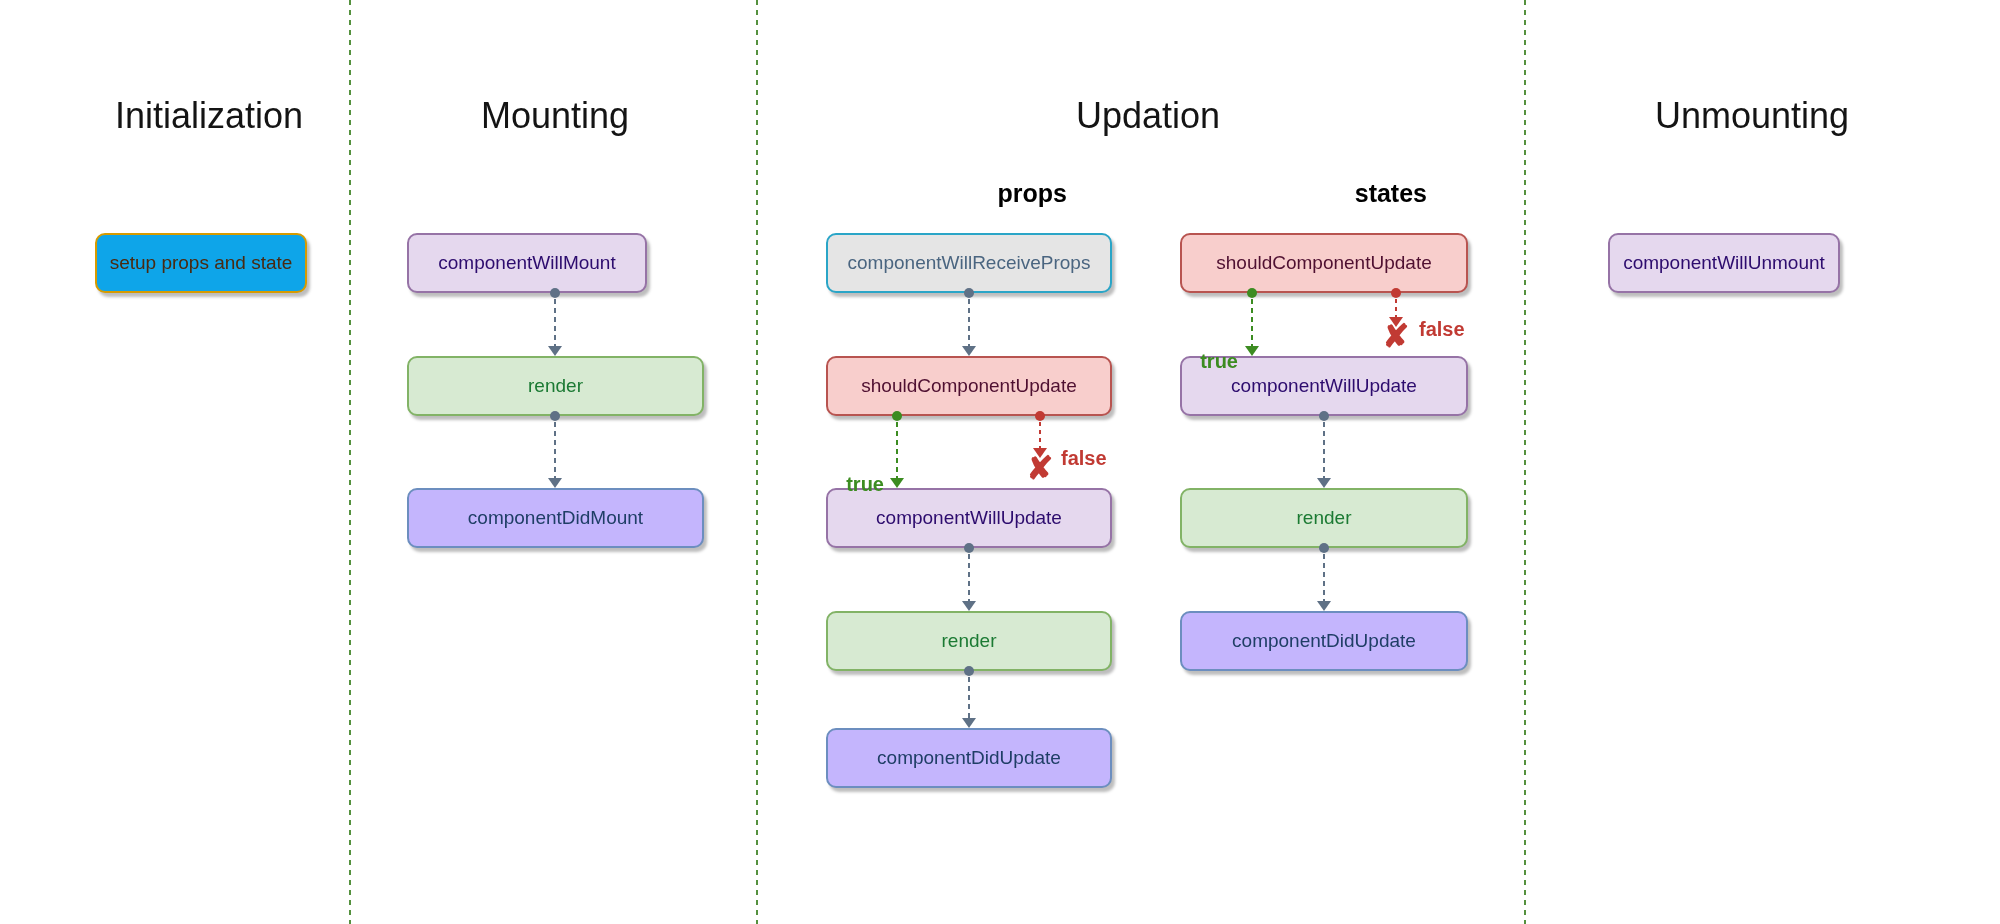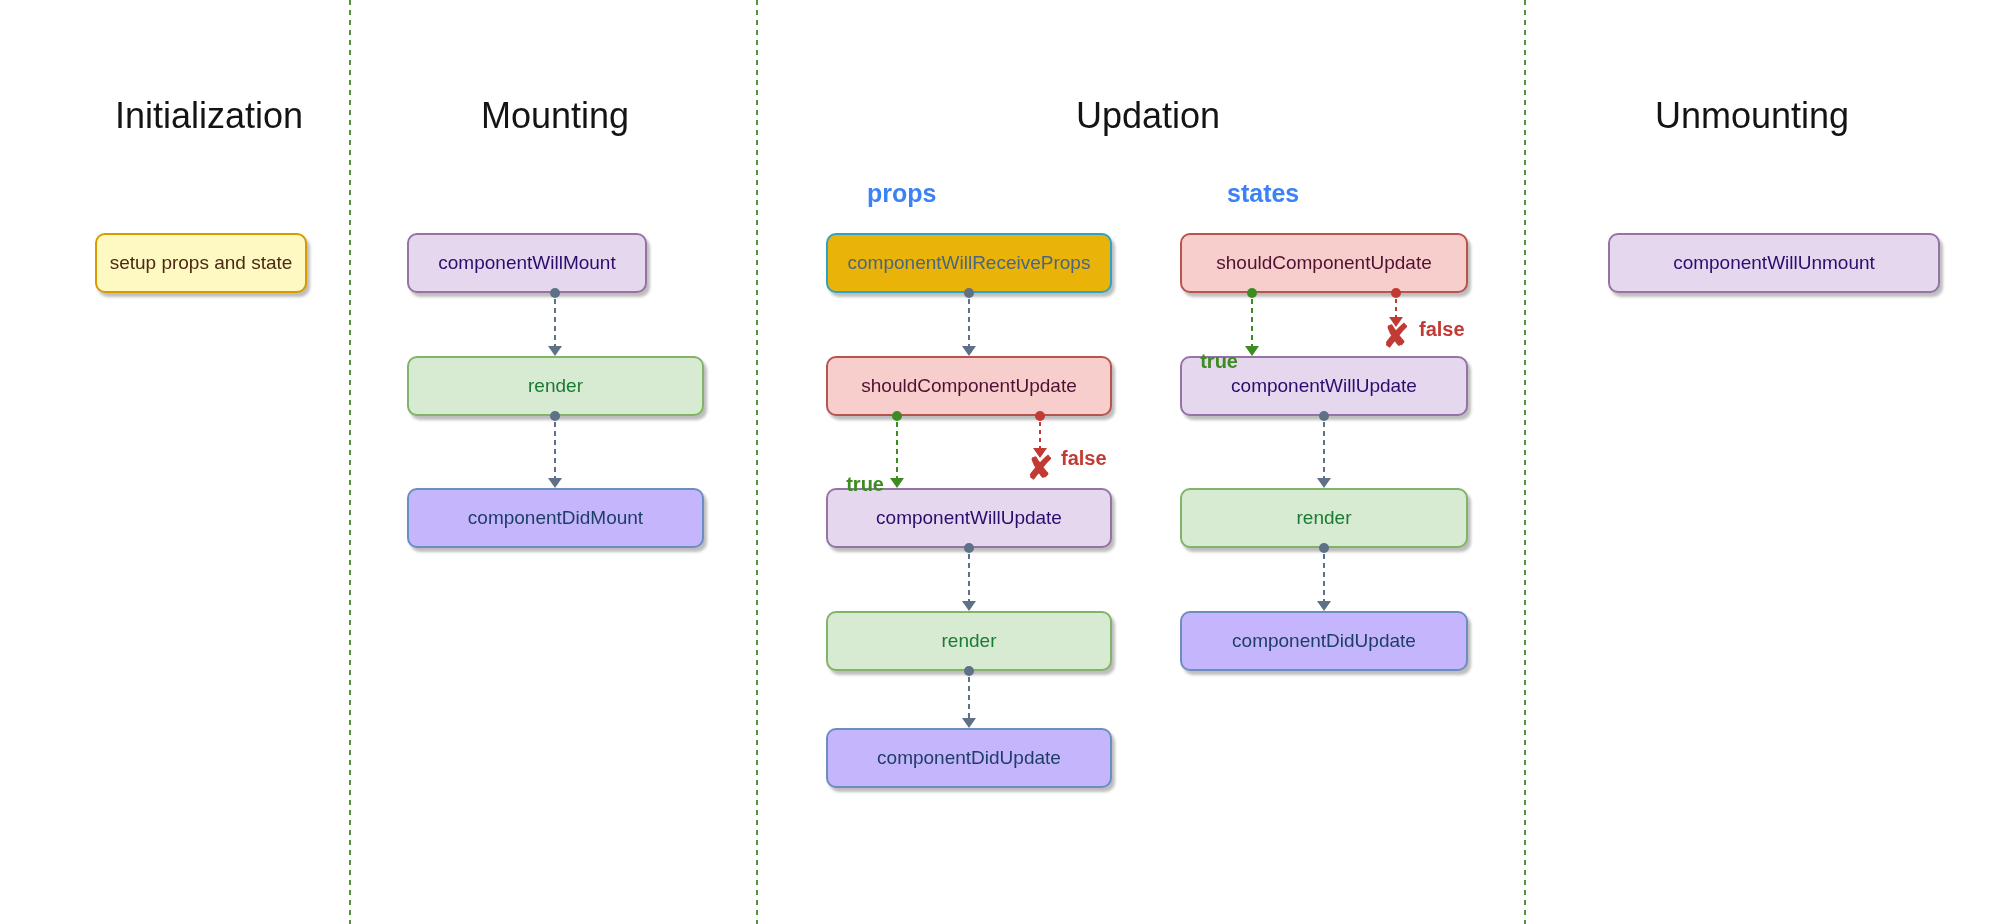--- a/index.html
+++ b/index.html
@@ -4,31 +4,31 @@
 <style>
   html,body{margin:0;padding:0;background:#ffffff;}
   body{font-family:"Liberation Sans",sans-serif;}
   .canvas{position:relative;width:2000px;height:924px;background:#ffffff;overflow:hidden;}
 
   .sep{position:absolute;top:0;bottom:0;width:2px;
        background:repeating-linear-gradient(to bottom,#55913e 0 5px,transparent 5px 10px);}
 
   .title{position:absolute;height:42px;font-size:36px;font-weight:500;color:#141414;
          text-align:center;white-space:nowrap;}
-  .subheader{position:absolute;height:28px;font-size:25px;font-weight:600;color:#3b82f6;
-         text-align:left;white-space:nowrap;}
+  .subheader{position:absolute;height:28px;font-size:25px;font-weight:600;color:#000000;
+         text-align:right;white-space:nowrap;}
 
   .node{position:absolute;height:60px;box-sizing:border-box;border:2px solid;border-radius:10px;
         display:flex;align-items:center;justify-content:center;font-size:19px;
         box-shadow:3px 4px 3px rgba(0,0,0,0.26);white-space:nowrap;}
-  .node.orange{background:#fef9c3;border-color:#d79b00;color:#4a2a10;}
+  .node.orange{background:#0ea5e9;border-color:#d79b00;color:#4a2a10;}
   .node.purple{background:#e5d8ee;border-color:#9673a6;color:#2d0c6e;}
   .node.green {background:#d7ead2;border-color:#82b366;color:#1b7a33;}
   .node.blue  {background:#c4b5fd;border-color:#6c8ebf;color:#1f3e66;}
-  .node.cyan  {background:#eab308;border-color:#2aa5c7;color:#4a6580;}
+  .node.cyan  {background:#e5e5e5;border-color:#2aa5c7;color:#4a6580;}
   .node.red   {background:#f8cecc;border-color:#b85450;color:#4f1031;}
 
   .connector{position:absolute;width:16px;}
   .connector .dot{position:absolute;top:-5px;left:50%;margin-left:-5px;width:10px;height:10px;border-radius:50%;}
   .connector .line{position:absolute;top:6px;bottom:9px;left:50%;margin-left:-1px;width:2px;}
   .connector .arrow{position:absolute;bottom:0;left:50%;margin-left:-7px;width:0;height:0;
                     border-left:7px solid transparent;border-right:7px solid transparent;
                     border-top:10px solid;}
   .grayc .dot{background:#5f7186;}
   .grayc .line{background:repeating-linear-gradient(to bottom,#5f7186 0 5px,transparent 5px 9px);}
@@ -73,21 +73,21 @@
   <div class="node red" style="left:826px;top:356px;width:286px">shouldComponentUpdate</div>
   <div class="node purple" style="left:826px;top:488px;width:286px">componentWillUpdate</div>
   <div class="node green" style="left:826px;top:611px;width:286px">render</div>
   <div class="node blue" style="left:826px;top:728px;width:286px">componentDidUpdate</div>
 
   <div class="node red" style="left:1180px;top:233px;width:288px">shouldComponentUpdate</div>
   <div class="node purple" style="left:1180px;top:356px;width:288px">componentWillUpdate</div>
   <div class="node green" style="left:1180px;top:488px;width:288px">render</div>
   <div class="node blue" style="left:1180px;top:611px;width:288px">componentDidUpdate</div>
 
-  <div class="node purple" style="left:1608px;top:233px;width:332px">componentWillUnmount</div>
+  <div class="node purple" style="left:1608px;top:233px;width:232px">componentWillUnmount</div>
 
   <div class="connector grayc" style="left:547px;top:293px;height:63px">
     <span class="dot"></span>
       <span class="line"></span>
       <span class="arrow"></span>
   </div>
   <div class="connector grayc" style="left:547px;top:416px;height:72px">
     <span class="dot"></span>
       <span class="line"></span>
       <span class="arrow"></span>

